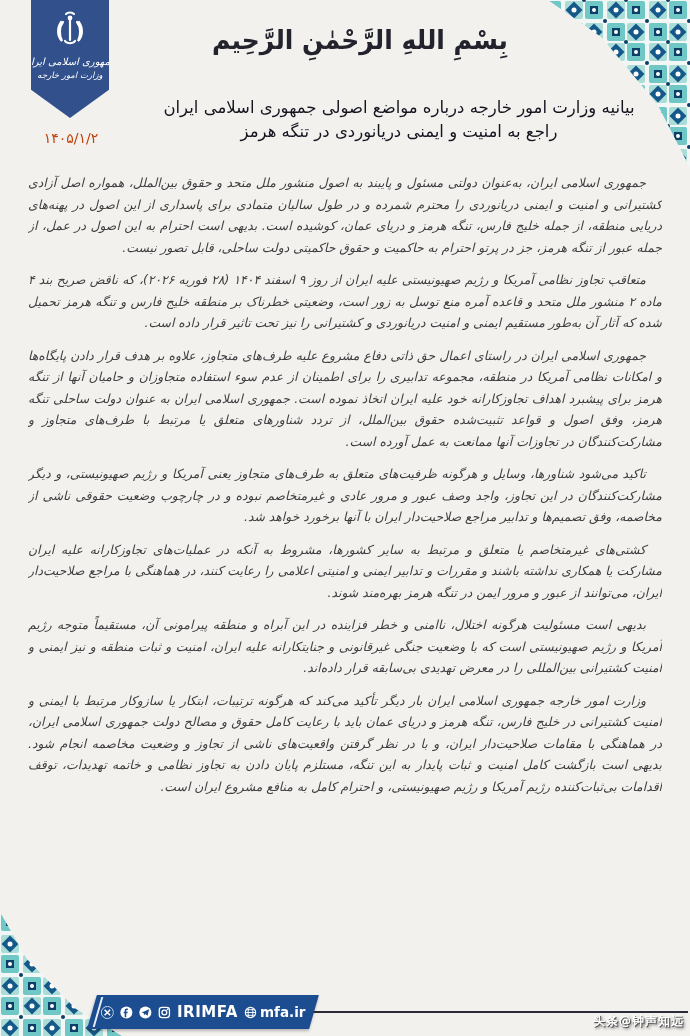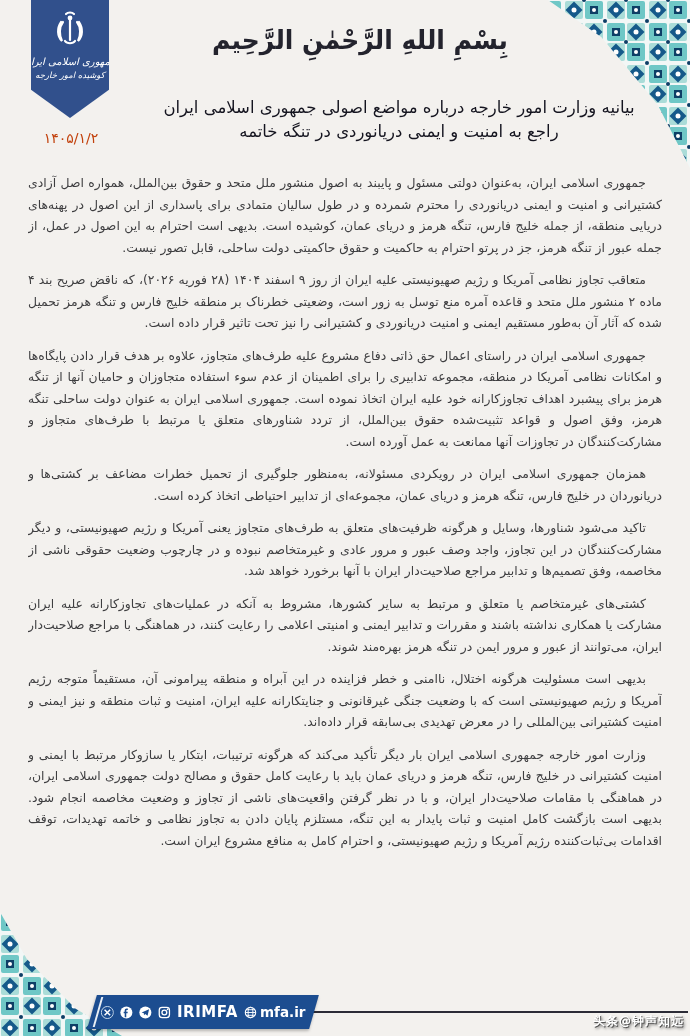--- a/index.html
+++ b/index.html
@@ -40,21 +40,21 @@
     position:absolute; top:96px; left:118px; width:562px;
     text-align:center; direction:rtl; color:#14141f;
     font-weight:normal; font-size:16.5px; line-height:24px;
   }
   
   #body-text {
     position:absolute; top:172px; left:28px; width:634px; height:812px;
     direction:rtl; text-align:justify; color:#3e3e40;
     font-size:12.4px; line-height:21.5px; overflow:hidden;
   }
-  #body-text p { margin-bottom:11px; text-indent:16px; }
+  #body-text p { margin-bottom:11px; text-indent:16px;font-style:italic; }
   
   #footer-rule {
     position:absolute; left:300px; right:2px; top:1011px; height:2px;
     background:#2b2b36;
   }
   #footer-badge {
     position:absolute; left:92px; top:995px; width:222px; height:34px;
     background:#1c4d90; transform:skewX(-16deg);
     display:flex; align-items:center; justify-content:center; gap:6px;
     box-shadow:0 2px 3px rgba(0,0,0,.25);
@@ -132,37 +132,36 @@
       <g stroke="#ffffff" stroke-width="2.2" fill="none" stroke-linecap="round">
         <path d="M8 12 C4 18 4 26 9 31 C6 25 6 17 10 12"></path>
         <path d="M26 12 C30 18 30 26 25 31 C28 25 28 17 24 12"></path>
         <path d="M17 8 L17 30"></path>
         <path d="M12 31 C14 34 20 34 22 31"></path>
         <path d="M13 4 C15 2 19 2 21 4"></path>
       </g>
       <circle cx="17" cy="8" r="2.4" fill="#ffffff"></circle>
     </svg>
     <div class="banner-line1">جمهوری اسلامی ایران</div>
-    <div class="banner-line2">کوشیده امور خارجه</div>
+    <div class="banner-line2">وزارت امور خارجه</div>
   </div>
 
   <div id="doc-date">۱۴۰۵/۱/۲</div>
 
   <div id="bismillah">بِسْمِ اللهِ الرَّحْمٰنِ الرَّحِیم</div>
 
   <div id="doc-title">
     <div>بیانیه وزارت امور خارجه درباره مواضع اصولی جمهوری اسلامی ایران</div>
-    <div>راجع به امنیت و ایمنی دریانوردی در تنگه خاتمه</div>
+    <div>راجع به امنیت و ایمنی دریانوردی در تنگه هرمز</div>
   </div>
 
   <div id="body-text">
       <p>جمهوری اسلامی ایران، به‌عنوان دولتی مسئول و پایبند به اصول منشور ملل متحد و حقوق بین‌الملل، همواره اصل آزادی کشتیرانی و امنیت و ایمنی دریانوردی را محترم شمرده و در طول سالیان متمادی برای پاسداری از این اصول در پهنه‌های دریایی منطقه، از جمله خلیج فارس، تنگه هرمز و دریای عمان، کوشیده است. بدیهی است احترام به این اصول در عمل، از جمله عبور از تنگه هرمز، جز در پرتو احترام به حاکمیت و حقوق حاکمیتی دولت ساحلی، قابل تصور نیست.</p>
       <p>متعاقب تجاوز نظامی آمریکا و رژیم صهیونیستی علیه ایران از روز ۹ اسفند ۱۴۰۴ (۲۸ فوریه ۲۰۲۶)، که ناقض صریح بند ۴ ماده ۲ منشور ملل متحد و قاعده آمره منع توسل به زور است، وضعیتی خطرناک بر منطقه خلیج فارس و تنگه هرمز تحمیل شده که آثار آن به‌طور مستقیم ایمنی و امنیت دریانوردی و کشتیرانی را نیز تحت تاثیر قرار داده است.</p>
       <p>جمهوری اسلامی ایران در راستای اعمال حق ذاتی دفاع مشروع علیه طرف‌های متجاوز، علاوه بر هدف قرار دادن پایگاه‌ها و امکانات نظامی آمریکا در منطقه، مجموعه تدابیری را برای اطمینان از عدم سوء استفاده متجاوزان و حامیان آنها از تنگه هرمز برای پیشبرد اهداف تجاوزکارانه خود علیه ایران اتخاذ نموده است. جمهوری اسلامی ایران به عنوان دولت ساحلی تنگه هرمز، وفق اصول و قواعد تثبیت‌شده حقوق بین‌الملل، از تردد شناورهای متعلق یا مرتبط با طرف‌های متجاوز و مشارکت‌کنندگان در تجاوزات آنها ممانعت به عمل آورده است.</p>
-      <p>همزمان جمهوری اسلامی ایران در رویکردی مسئولانه، به‌منظور جلوگیری از تحمیل خطرات مضاعف بر کشتی‌ها و دریانوردان در خلیج فارس، تنگه هرمز و دریای عمان، مجموعه‌ای از تدابیر احتیاطی اتخاذ کرده است.</p>
       <p>تاکید می‌شود شناورها، وسایل و هرگونه ظرفیت‌های متعلق به طرف‌های متجاوز یعنی آمریکا و رژیم صهیونیستی، و دیگر مشارکت‌کنندگان در این تجاوز، واجد وصف عبور و مرور عادی و غیرمتخاصم نبوده و در چارچوب وضعیت حقوقی ناشی از مخاصمه، وفق تصمیم‌ها و تدابیر مراجع صلاحیت‌دار ایران با آنها برخورد خواهد شد.</p>
       <p>کشتی‌های غیرمتخاصم یا متعلق و مرتبط به سایر کشورها، مشروط به آنکه در عملیات‌های تجاوزکارانه علیه ایران مشارکت یا همکاری نداشته باشند و مقررات و تدابیر ایمنی و امنیتی اعلامی را رعایت کنند، در هماهنگی با مراجع صلاحیت‌دار ایران، می‌توانند از عبور و مرور ایمن در تنگه هرمز بهره‌مند شوند.</p>
       <p>بدیهی است مسئولیت هرگونه اختلال، ناامنی و خطر فزاینده در این آبراه و منطقه پیرامونی آن، مستقیماً متوجه رژیم آمریکا و رژیم صهیونیستی است که با وضعیت جنگی غیرقانونی و جنایتکارانه علیه ایران، امنیت و ثبات منطقه و نیز ایمنی و امنیت کشتیرانی بین‌المللی را در معرض تهدیدی بی‌سابقه قرار داده‌اند.</p>
       <p>وزارت امور خارجه جمهوری اسلامی ایران بار دیگر تأکید می‌کند که هرگونه ترتیبات، ابتکار یا سازوکار مرتبط با ایمنی و امنیت کشتیرانی در خلیج فارس، تنگه هرمز و دریای عمان باید با رعایت کامل حقوق و مصالح دولت جمهوری اسلامی ایران، در هماهنگی با مقامات صلاحیت‌دار ایران، و با در نظر گرفتن واقعیت‌های ناشی از تجاوز و وضعیت مخاصمه انجام شود. بدیهی است بازگشت کامل امنیت و ثبات پایدار به این تنگه، مستلزم پایان دادن به تجاوز نظامی و خاتمه تهدیدات، توقف اقدامات بی‌ثبات‌کننده رژیم آمریکا و رژیم صهیونیستی، و احترام کامل به منافع مشروع ایران است.</p>
     </div>
 
   <div id="footer-rule"></div>
 
   <div id="footer-badge">
     <span class="badge-stripe"></span>

